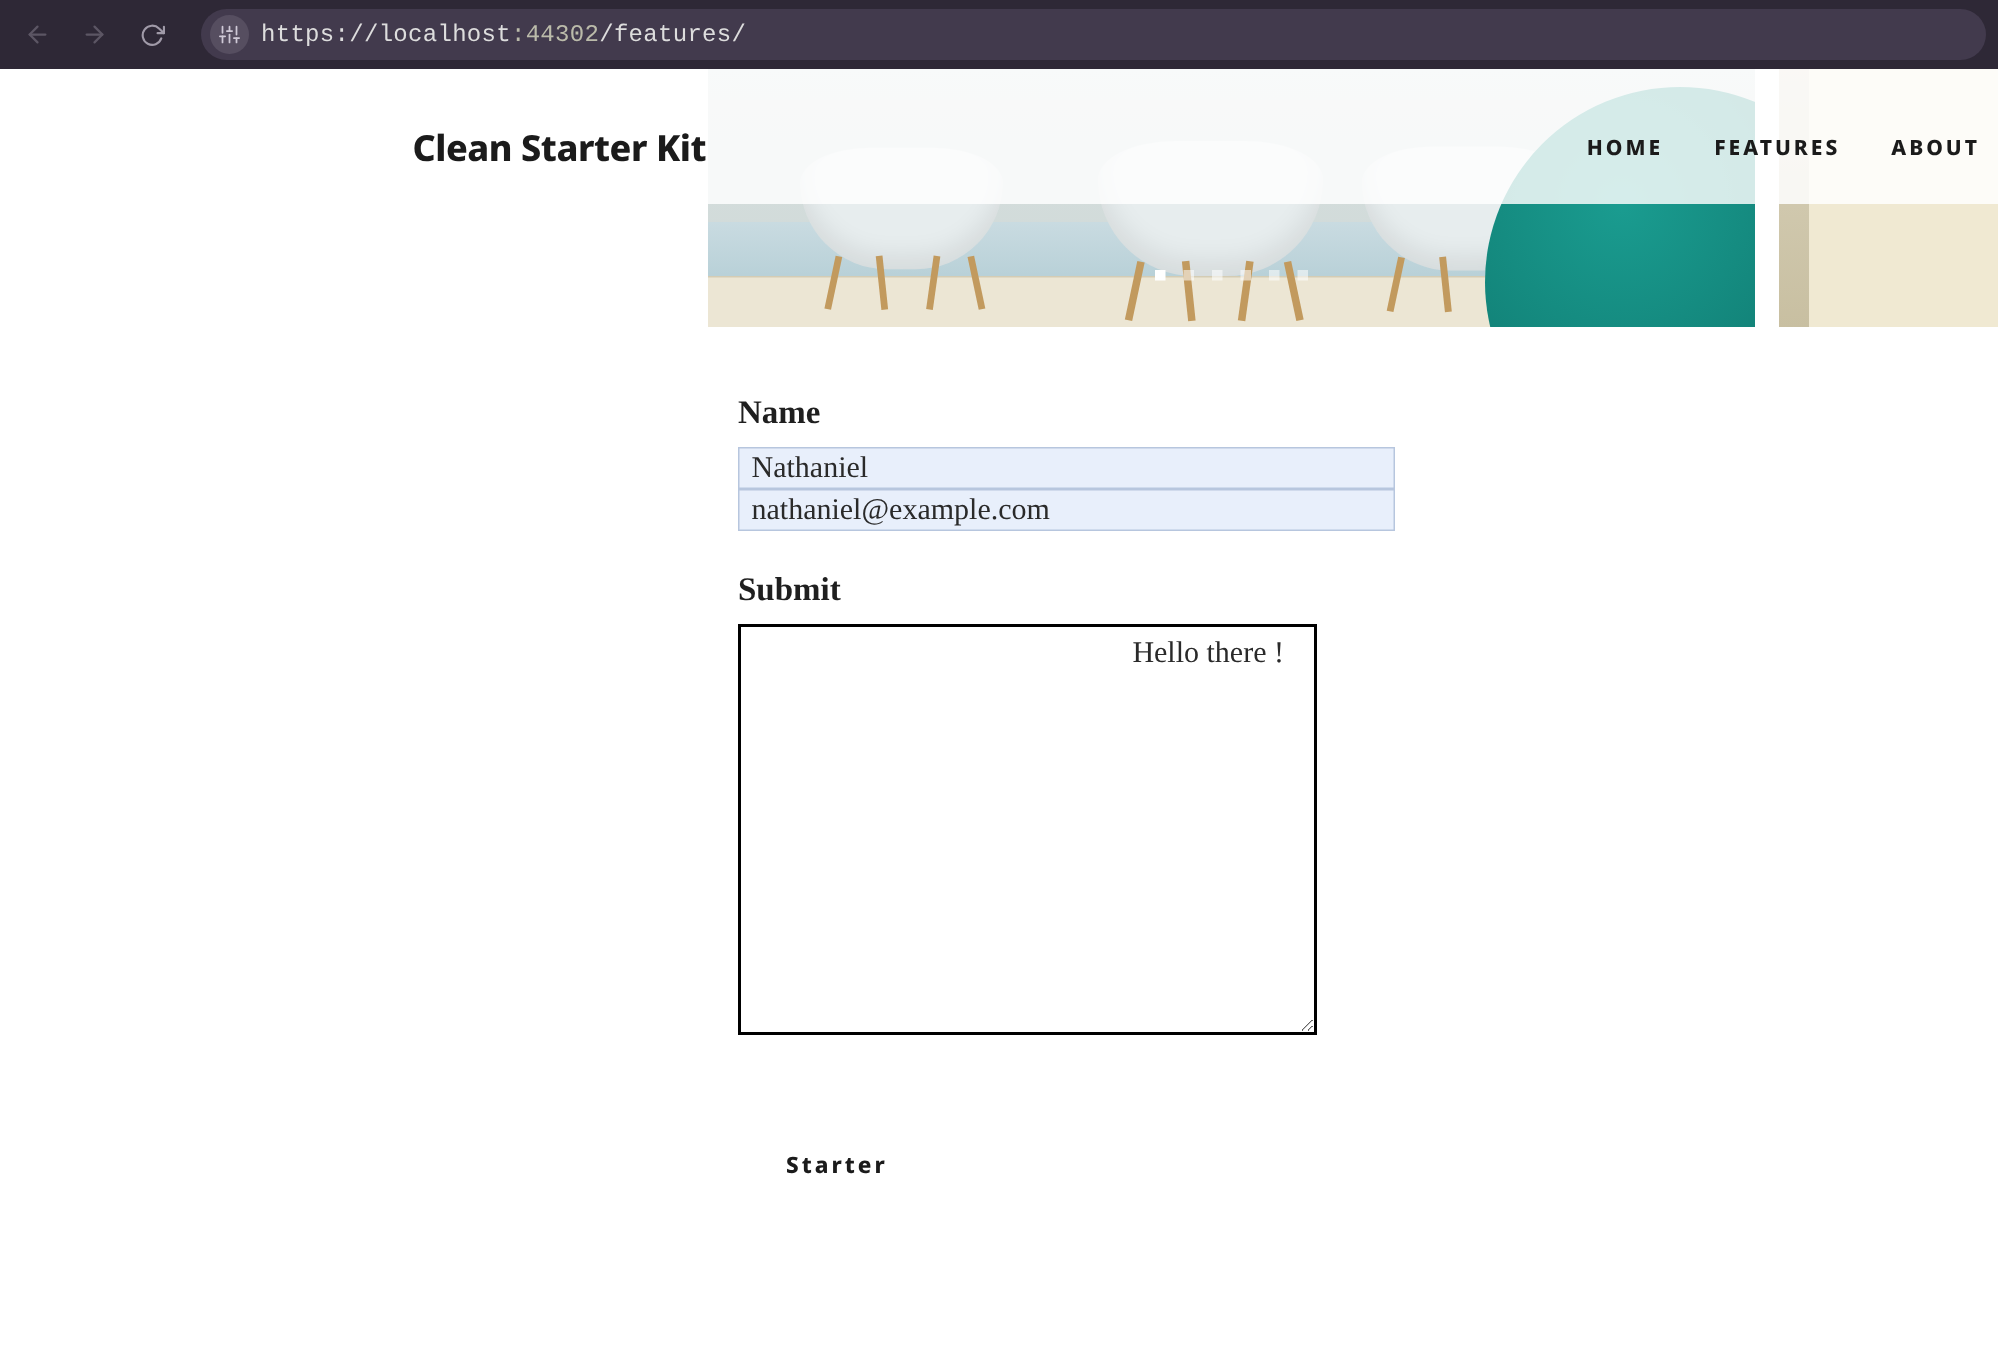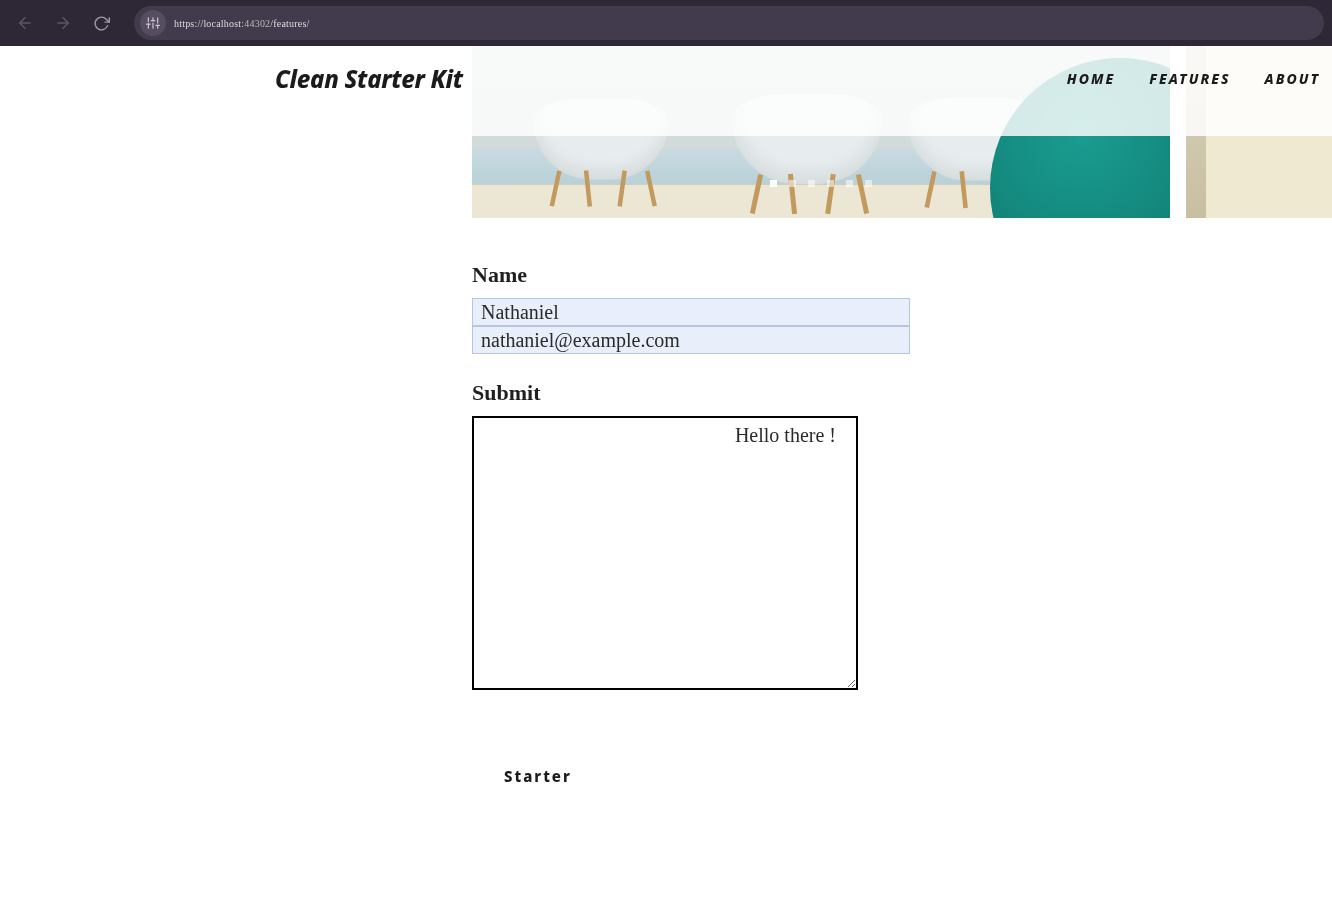--- a/index.html
+++ b/index.html
@@ -43,42 +43,41 @@
     }
     .site-badge {
       width: 26px; height: 26px;
       background: #564e60;
       border-radius: 13px;
       display:flex; align-items:center; justify-content:center;
       color:#cfc9d6;
       font-size: 12px;
     }
     .addr-text {
-      font-family: Liberation Serif, serif;
-      font-size: 10px;
+      font-family: Liberation Mono, monospace;
+      font-size: 16px;
       color: #ddd;
       letter-spacing: 0.2px;
     }
     .addr-text .port { color: #bba; }
     
     .page {
       position: relative;
       width: 100%;
     }
     .topnav {
       position: absolute;
-      top: 16px;
+      top: 36px;
       left: 0;
       width: 100%;
       display: flex;
       align-items: center;
       justify-content: space-between;
       padding: 0 0 0 275px;
       z-index: 20;
-      font-style: italic;
     }
     .brand {
       font-family: system-ui, -apple-system, 'Segoe UI', Arial, sans-serif;
       font-weight: 800;
       font-size: 24px;
       color: #1b1b1b;
       letter-spacing: -0.3px;
     }
     .navlinks {
       display: flex;
@@ -167,21 +166,21 @@
       z-index: 30;
       display:flex; justify-content:center; gap:12px;
     }
     .dot {
       width:7px; height:7px; background: rgba(255,255,255,0.55);
     }
     .dot.active { background:#fff; }
     
     .form-area {
       position:absolute;
-      left: 472px;
+      left: 492px;
       top: 216px;
       width: 440px;
     }
     .field-label{
       font-family: Georgia, serif;
       font-weight: 700;
       font-size: 22px;
       color: #1f1f1f;
       margin-top: 26px;
       margin-bottom: 10px;

